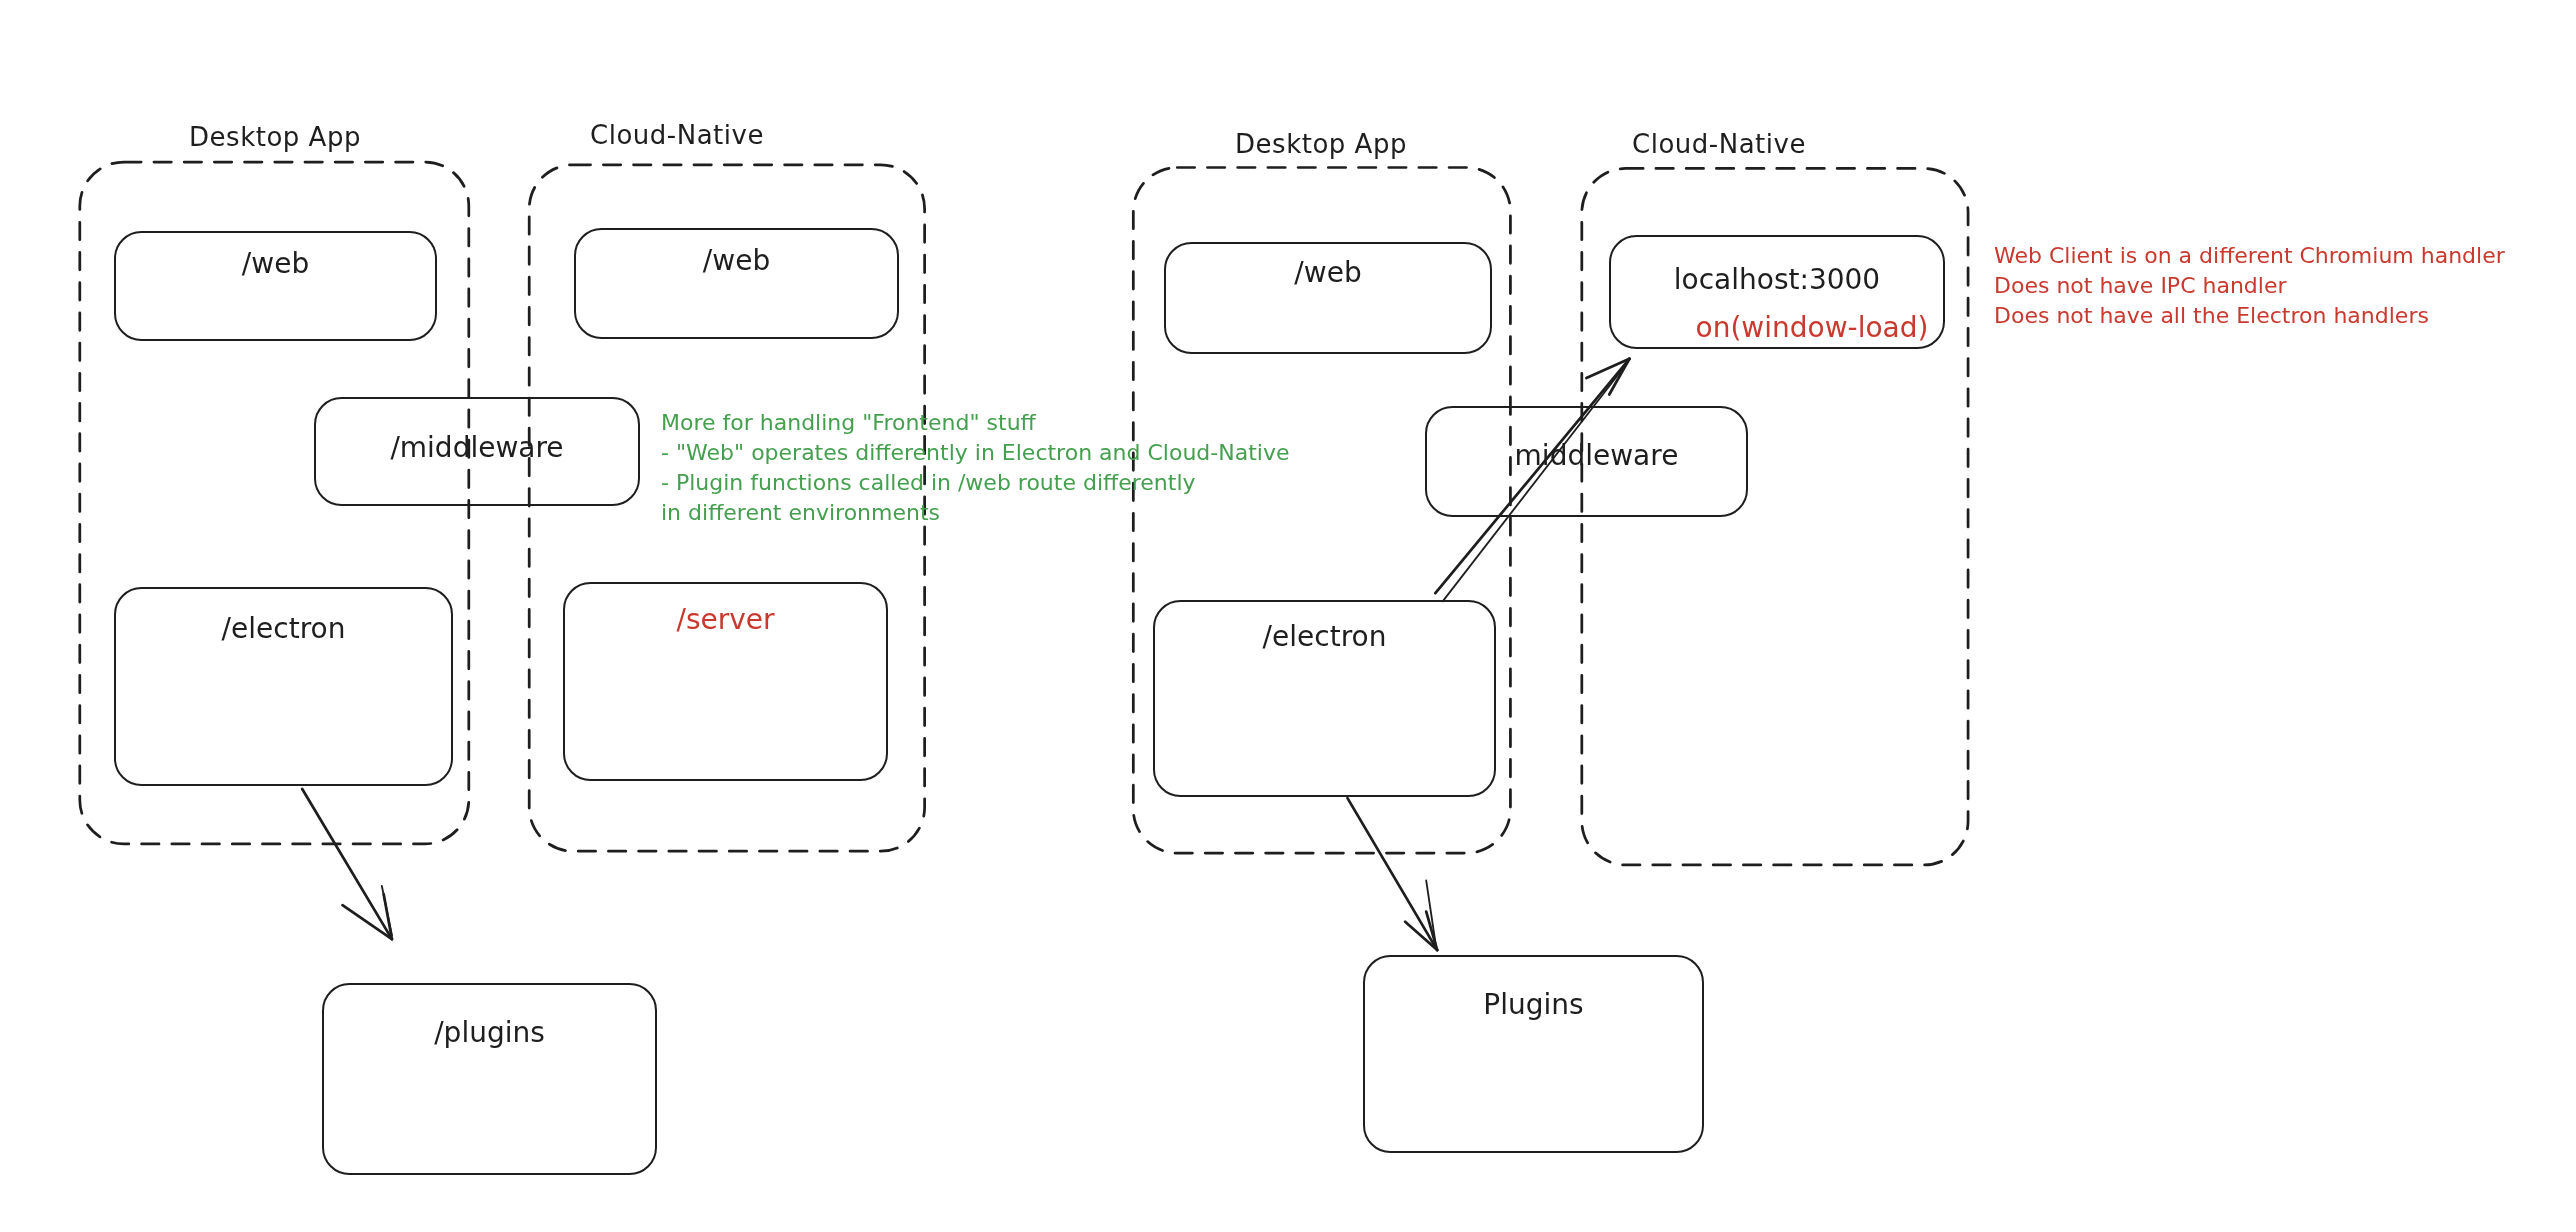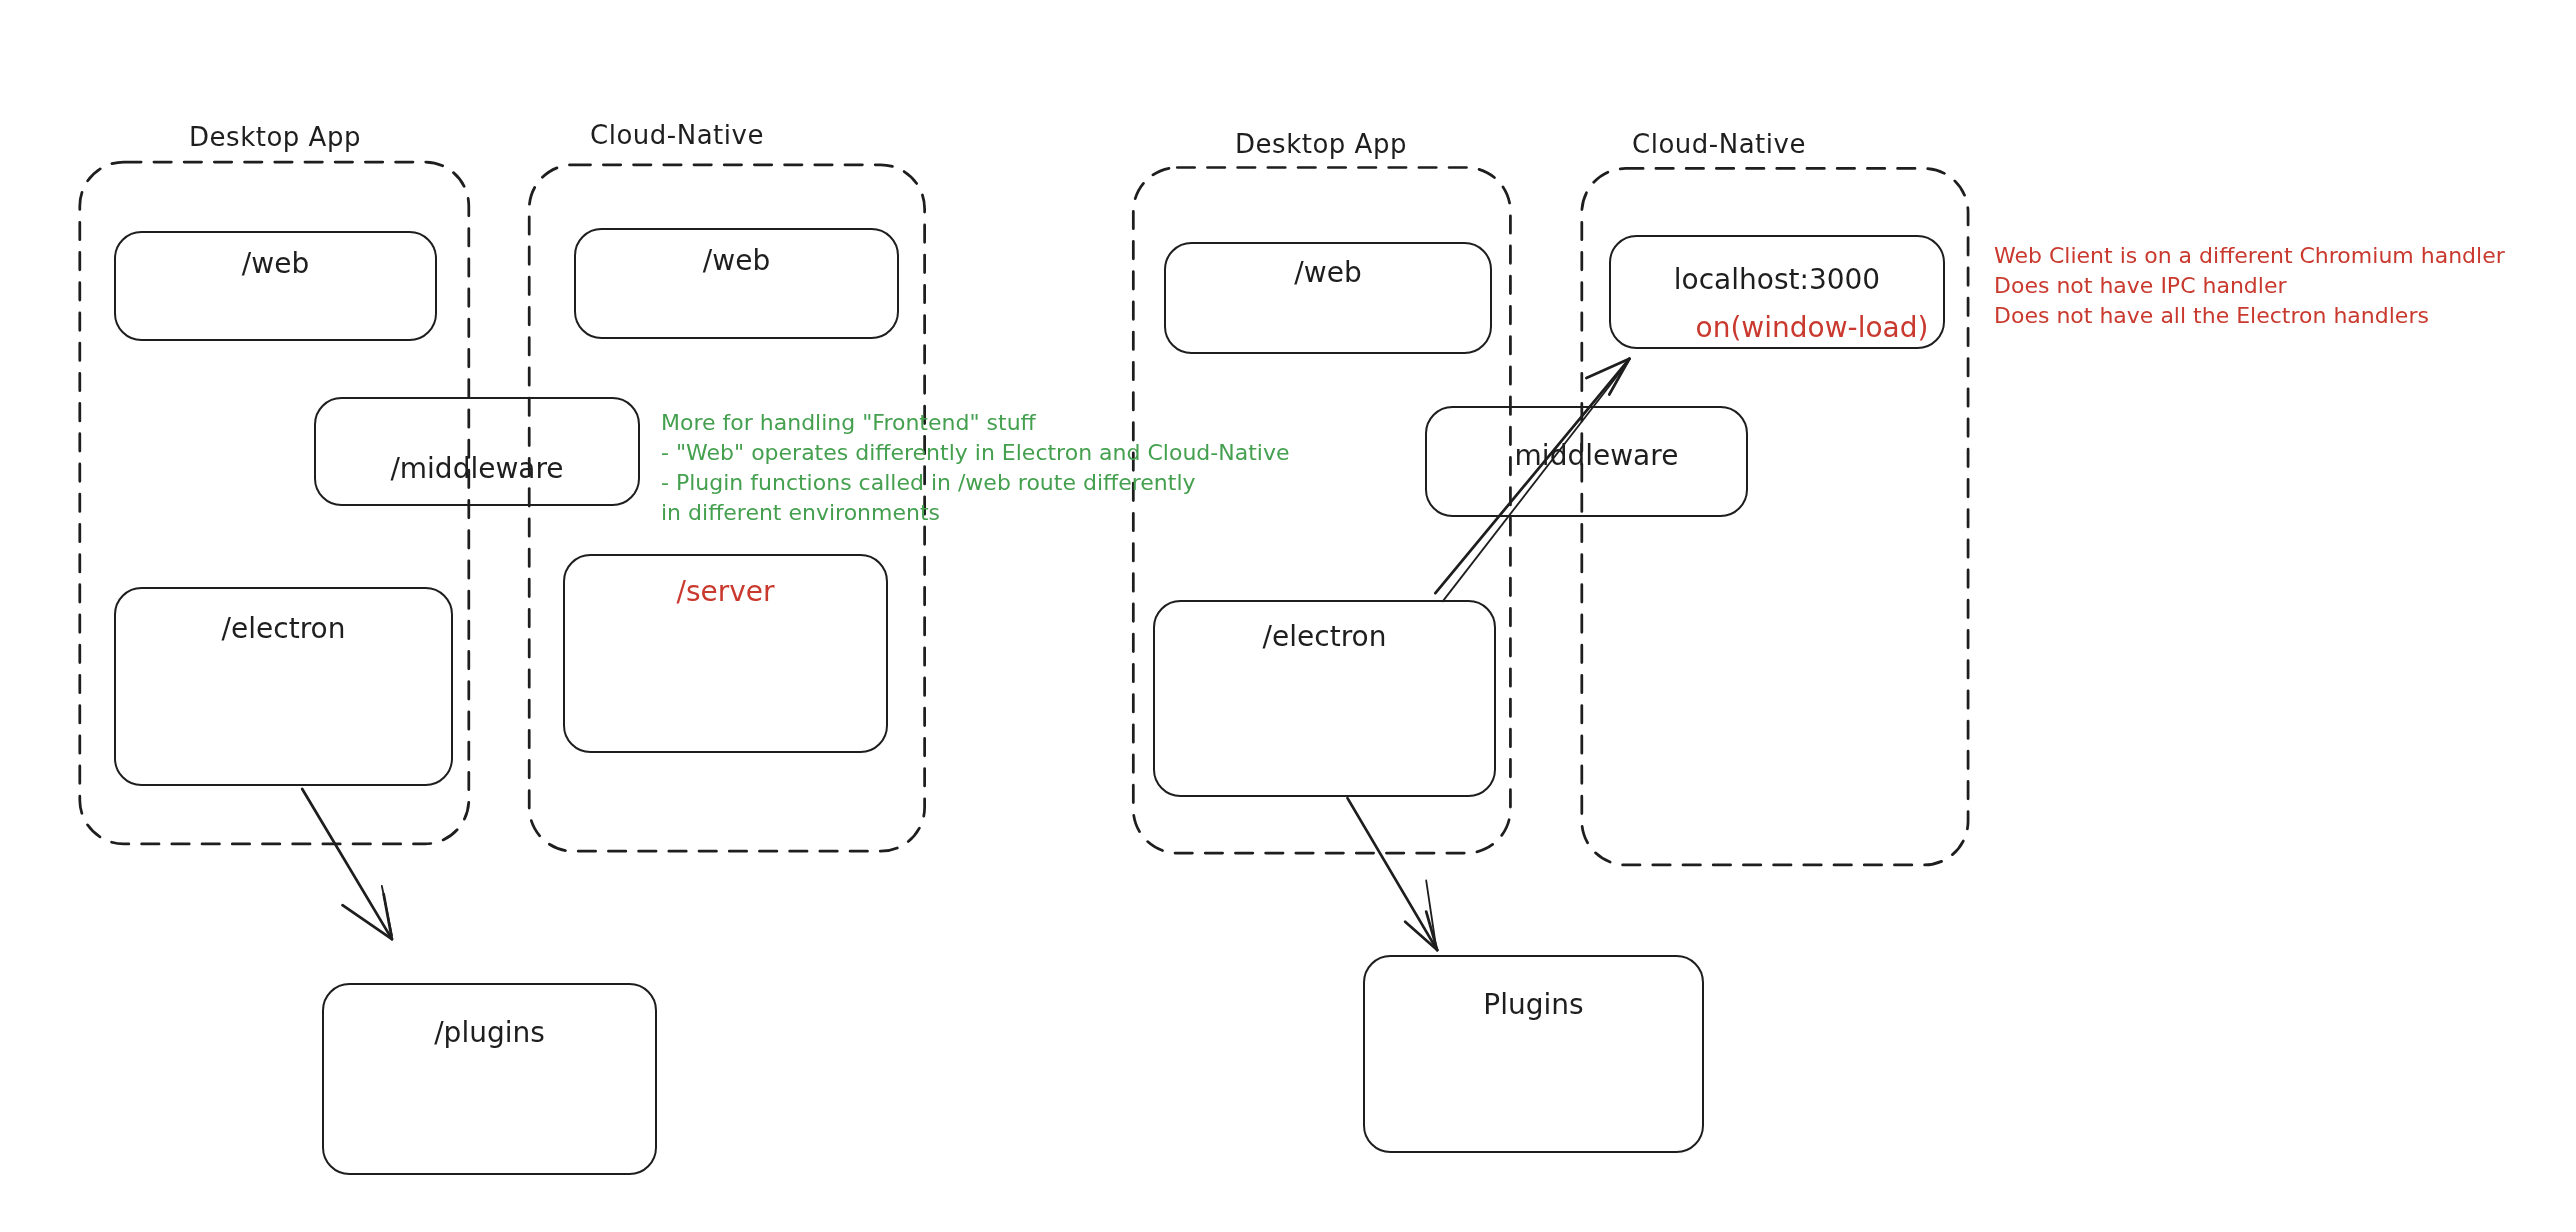--- a/index.html
+++ b/index.html
@@ -97,29 +97,29 @@
   <div class="section-label" style="left:677px; top:135px;">Cloud-Native</div>
 
   <div class="box" style="left:114px; top:231px; width:323px; height:110px; padding-top:14.6px;">
     <div class="box-label">/web</div>
   </div>
 
   <div class="box" style="left:574px; top:228px; width:325px; height:111px; padding-top:14.6px;">
     <div class="box-label">/web</div>
   </div>
 
-  <div class="box" style="left:314px; top:397px; width:326px; height:109px; padding-top:33px;justify-content:center;">
+  <div class="box" style="left:314px; top:397px; width:326px; height:109px; padding-top:33px;">
     <div class="box-label">/middleware</div>
   </div>
 
   <div class="box" style="left:114px; top:587px; width:339px; height:199px; padding-top:24px;">
     <div class="box-label">/electron</div>
   </div>
 
-  <div class="box" style="left:563px; top:554px; width:325px; height:199px; padding-top:20px;">
+  <div class="box" style="left:563px; top:582px; width:325px; height:199px; padding-top:20px;">
     <div class="box-label red">/server</div>
   </div>
 
   <div class="box" style="left:322px; top:947px; width:335px; height:192px; padding-top:32px;margin-top:36px;">
     <div class="box-label">/plugins</div>
   </div>
 
   <div class="section-label" style="left:1321px; top:144px;">Desktop App</div>
   <div class="section-label" style="left:1719px; top:144px;">Cloud-Native</div>
 

